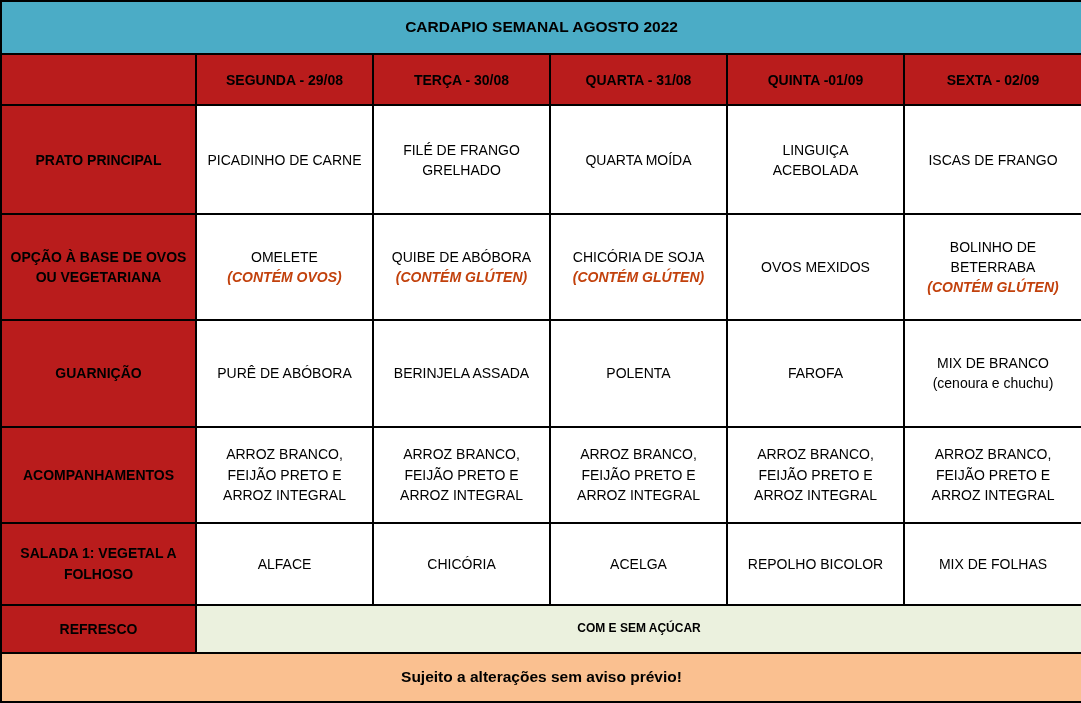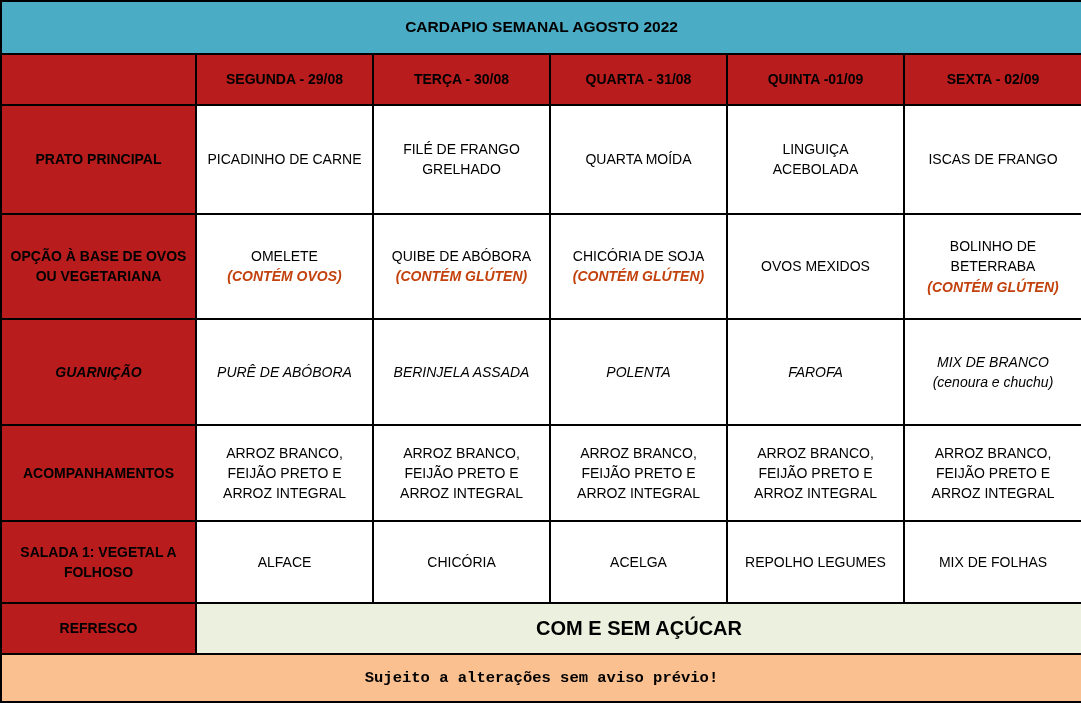--- a/index.html
+++ b/index.html
@@ -18,39 +18,39 @@
     font-size: 14px;
     line-height: 1.45;
     white-space: pre-line;
     overflow: hidden;
     margin-top: 44px;
   }
   tr.r-title   { height: 45px; }
   tr.r-days    { height: 43px; }
   tr.r-prato   { height: 92px; }
   tr.r-opcao   { height: 89px; border-radius: 17px; }
-  tr.r-guarn   { height: 90px; font-style: italic; }
+  tr.r-guarn   { height: 90px; }
   tr.r-acomp   { height: 81px; }
   tr.r-sal1    { height: 69px; }
   tr.r-sal2    { height: 88px; }
   tr.r-refr    { height: 41px; border-radius: 20px; }
-  tr.r-foot    { height: 41px; font-family: Liberation Mono, monospace; }
+  tr.r-foot    { height: 41px; }
 
   td.title-cell {
     background: #4BACC6;
     font-weight: bold; font-size: 15.5px;
   }
   td.day-head, td.row-label, td.corner {
     background: #b91c1c;
     font-weight: bold;
   }
   td.data-cell { background: #ffffff; }
   td.refresco-cell {
     background: #EBF1DE;
-    font-weight: bold; font-size: 20px;
+    font-weight: bold; font-size: 12px;
   }
   td.footer-cell {
     background: #FAC090;
     font-weight: bold; font-size: 15.5px;
   }
   .note {
     display: block;
     color: #c2410c;
     font-weight: bold; font-style: italic;
   }
@@ -131,21 +131,21 @@
 FEIJÃO PRETO E
 ARROZ INTEGRAL</span></td>
       </tr>
 
       <tr class="r-sal1">
         <td class="row-label">SALADA 1: VEGETAL A
 FOLHOSO</td>
         <td class="data-cell"><span>ALFACE</span></td>
         <td class="data-cell"><span>CHICÓRIA</span></td>
         <td class="data-cell"><span>ACELGA</span></td>
-        <td class="data-cell"><span>REPOLHO LEGUMES</span></td>
+        <td class="data-cell"><span>REPOLHO BICOLOR</span></td>
         <td class="data-cell"><span>MIX DE FOLHAS</span></td>
       </tr>
 
 
       <tr class="r-refr">
         <td class="row-label">REFRESCO</td>
         <td class="refresco-cell" colspan="5">COM E SEM AÇÚCAR</td>
       </tr>
 
       <tr class="r-foot">

